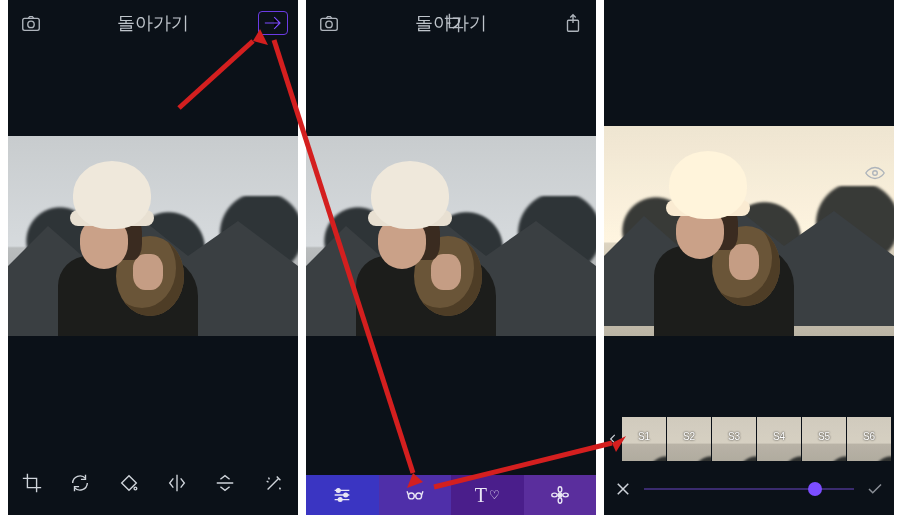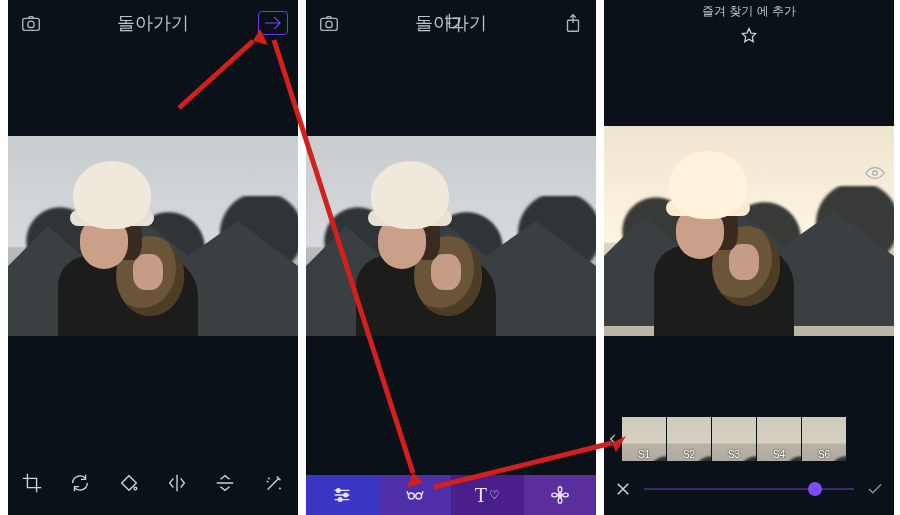--- a/index.html
+++ b/index.html
@@ -41,21 +41,21 @@
   .tab svg{stroke:#e9e6f5;stroke-width:1.5;fill:none;width:22px;height:22px;}
   
   .p3 .topbar .tb-center{top:8px;}
   .fav{margin-top:6px;}
   .eye{position:absolute;top:160px;right:6px;z-index:5;}
   .filters{position:absolute;bottom:52px;left:0;right:0;height:48px;display:flex;align-items:center;}
   .chev{width:18px;display:flex;justify-content:center;color:#cfd4da;}
   .thumbs{flex:1;display:flex;overflow:hidden;}
   .th{position:relative;width:44px;height:44px;margin-right:1px;overflow:hidden;flex:none;}
   .th .mnt{top:-40px;height:120px;filter:sepia(.3) brightness(.9);}
-  .th .lbl{position:absolute;bottom:1px;left:0;right:0;text-align:center;font-size:10px;color:#fff;text-shadow:0 0 2px #000;}
+  .th .lbl{position:absolute;bottom:19px;left:0;right:0;text-align:center;font-size:10px;color:#fff;text-shadow:0 0 2px #000;}
   .th.sel{outline:2px solid #d6d3d0;outline-offset:-2px;text-decoration:underline;}
   .sliderRow{position:absolute;bottom:10px;left:0;right:0;height:32px;display:flex;align-items:center;padding:0 8px;box-sizing:border-box;}
   .sliderRow .x,.sliderRow .ck{width:22px;display:flex;justify-content:center;}
   .track{flex:1;height:2px;background:#3a2b6e;margin:0 10px;position:relative;}
   .knob{position:absolute;top:-6px;width:14px;height:14px;border-radius:50%;background:#7c4dff;}
   
   .arrow{position:absolute;z-index:50;}
   .arrow line{stroke:#d41f1f;stroke-width:5;}
   .arrow polygon{fill:#d41f1f;}
   .p3 .photo{top:126px;height:210px;}
@@ -189,28 +189,20 @@
               <ellipse cx="12" cy="18" rx="2" ry="3"></ellipse>
               <ellipse cx="6" cy="12" rx="3" ry="2"></ellipse>
               <ellipse cx="18" cy="12" rx="3" ry="2"></ellipse>
             </g>
           </svg>
       </div>
     </div>
   </div>
 
   <div class="phone p3 warm">
-    <div class="topbar" style="height:52px;flex-direction:column;justify-content:center">
-      <span class="tb-center" style="position:static;font-size:12px">즐겨 찾기 에 추가</span>
-      <span class="fav">
-        <svg width="20" height="20" viewBox="0 0 24 24" stroke="#cfd4da" stroke-width="1.5" fill="none">
-            <path d="M12 3l2.5 5.5L20 9l-4 4 1 6-5-3-5 3 1-6-4-4 5.5-.5z"></path>
-          </svg>
-      </span>
-    </div>
 
     <span class="icon eye">
       <svg viewBox="0 0 24 24">
           <path d="M2 12s3.5-6 10-6 10 6 10 6-3.5 6-10 6S2 12 2 12z"></path>
           <circle cx="12" cy="12" r="2.5"></circle>
         </svg>
     </span>
 
     <div class="photo">
       <div class="mnt"></div>
@@ -247,20 +239,24 @@
           <div class="th">
             <div class="mnt"></div>
             <span class="lbl">S3</span>
           </div>
           <div class="th sel">
             <div class="mnt"></div>
             <span class="lbl">S4</span>
           </div>
           <div class="th">
             <div class="mnt"></div>
+            <span class="lbl">S5</span>
+          </div>
+          <div class="th">
+            <div class="mnt"></div>
             <span class="lbl">S6</span>
           </div>
         </div>
     </div>
 
     <div class="sliderRow">
       <span class="x">
         <svg width="18" height="18" viewBox="0 0 24 24" stroke="#cfd4da" stroke-width="2" fill="none">
             <path d="M5 5l14 14M19 5L5 19"></path>
           </svg>

